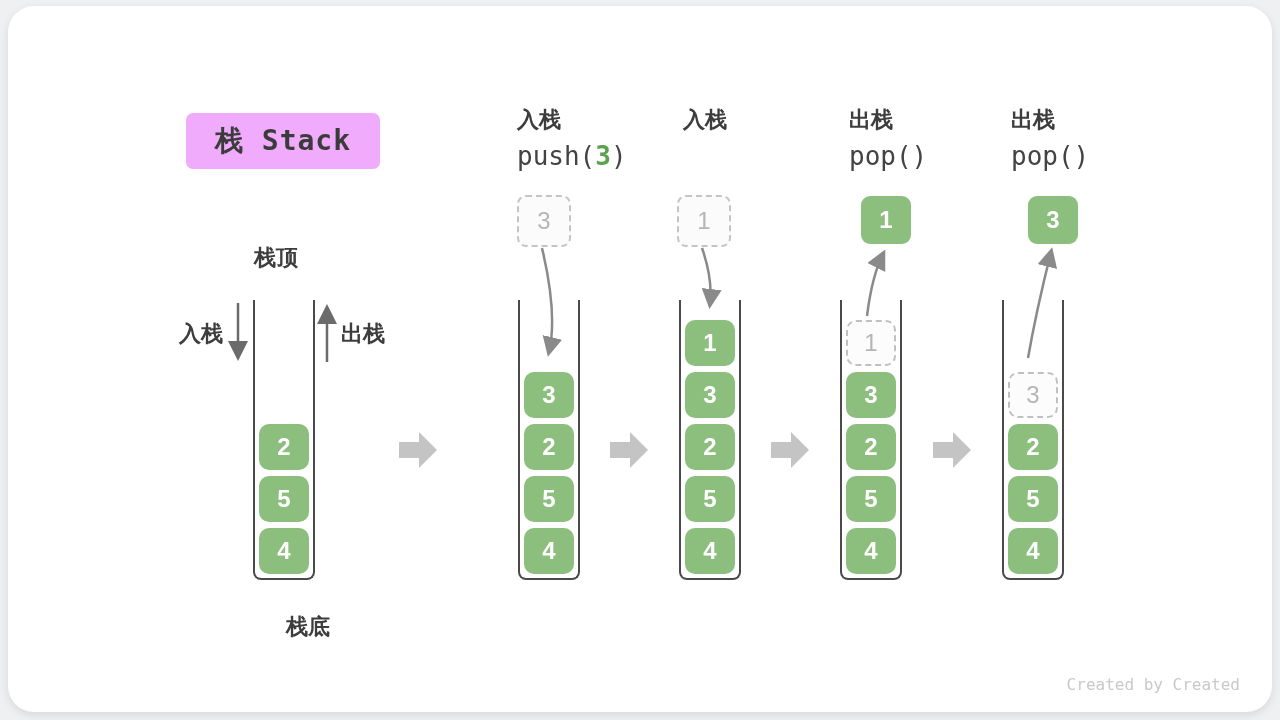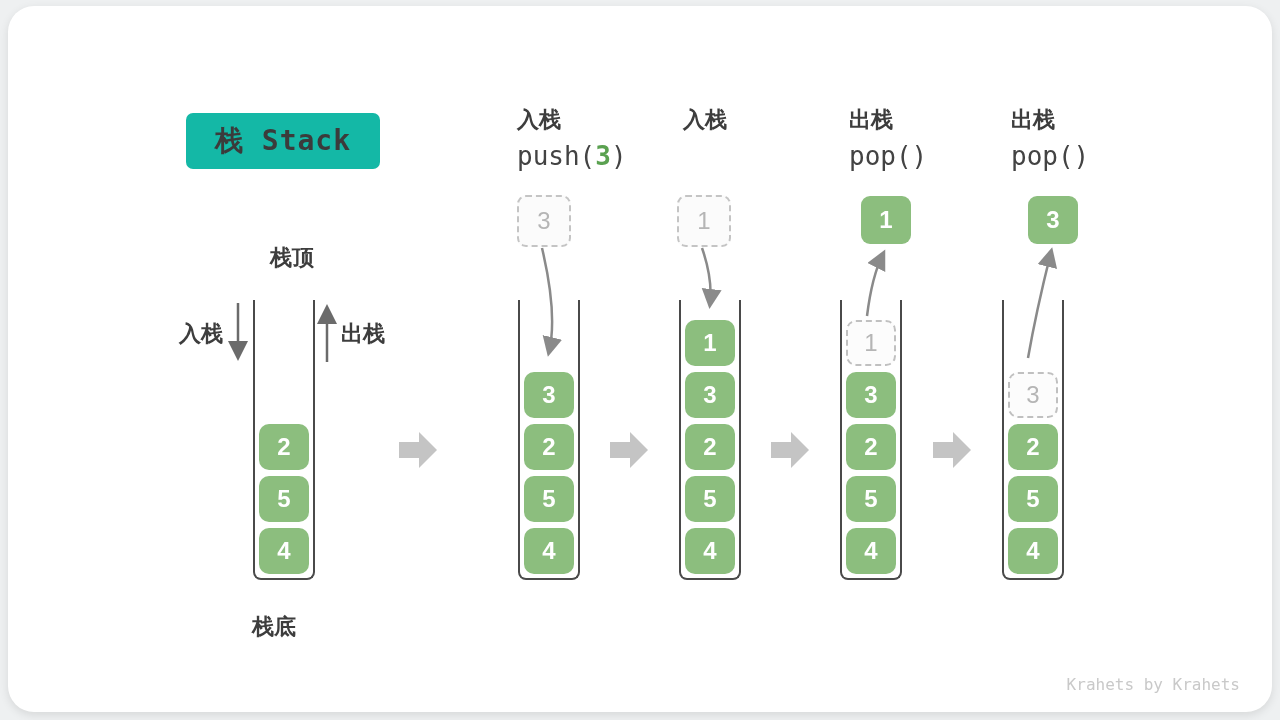--- a/index.html
+++ b/index.html
@@ -12,21 +12,21 @@
   .card{
     position:absolute;left:8px;top:6px;width:1264px;height:706px;
     background:#ffffff;border-radius:26px;
     box-shadow:0 3px 10px rgba(0,0,0,0.10);
   }
   .canvas{position:absolute;left:0;top:0;width:1280px;height:720px;}
 
   
   .title-badge{
     position:absolute;left:186px;top:113px;width:194px;height:56px;
-    background:#14b8a6;border-radius:7px;
+    background:#f0abfc;border-radius:7px;
     display:flex;align-items:center;justify-content:center;
     font-family:"DejaVu Sans Mono",monospace;
     font-size:28px;font-weight:700;color:#3b3b3b;letter-spacing:1px;
   }
 
   
   .col-header{position:absolute;top:106px;width:170px;}
   .col-header .h-cn{font-size:22px;font-weight:700;color:#3d3d3d;line-height:28px;}
   .col-header .h-code{
     font-family:"DejaVu Sans Mono",monospace;font-size:26px;color:#434343;
@@ -64,22 +64,22 @@
     position:absolute;width:50px;height:46px;border-radius:10px;
     background:#8cbe7e;color:#ffffff;font-weight:700;font-size:24px;
     display:flex;align-items:center;justify-content:center;box-sizing:border-box;
   }
   .cell.ghost{
     background:#fcfcfc;border:2px dashed #c0c0c0;color:#b5b5b5;font-weight:400;
   }
 
   
   .lbl{position:absolute;font-size:22px;font-weight:700;color:#3d3d3d;}
-  .lbl-top{left:254px;top:243px;width:60px;text-align:right;}
-  .lbl-bottom{left:244px;top:612px;width:60px;text-align:center;}
+  .lbl-top{left:254px;top:243px;width:60px;text-align:left;}
+  .lbl-bottom{left:270px;top:612px;width:60px;text-align:right;}
   .lbl-push{left:179px;top:319px;}
   .lbl-pop{left:341px;top:319px;}
 
   
   .step-arrow{position:absolute;width:38px;height:36px;}
   .sa-1{left:399px;top:432px;} .sa-2{left:610px;top:432px;}
   .sa-3{left:771px;top:432px;} .sa-4{left:933px;top:432px;}
 
   .overlay{position:absolute;left:0;top:0;width:1280px;height:720px;pointer-events:none;}
 
@@ -184,15 +184,15 @@
 
     <path d="M 542 248 C 551 286, 556 322, 549 352" fill="none" stroke="#8a8a8a" stroke-width="2.5" marker-end="url(#ah-gray)"></path>
 
     <path d="M 702 248 C 709 268, 712 286, 710 304" fill="none" stroke="#8a8a8a" stroke-width="2.5" marker-end="url(#ah-gray)"></path>
 
     <path d="M 867 316 C 870 292, 875 270, 883 254" fill="none" stroke="#8a8a8a" stroke-width="2.5" marker-end="url(#ah-gray)"></path>
 
     <path d="M 1028 358 C 1035 318, 1043 284, 1051 252" fill="none" stroke="#8a8a8a" stroke-width="2.5" marker-end="url(#ah-gray)"></path>
   </svg>
 
-  <div class="watermark">Krahets by Krahets</div>
+  <div class="watermark">Created by Created</div>
 
 </div>
 
 </body></html>

